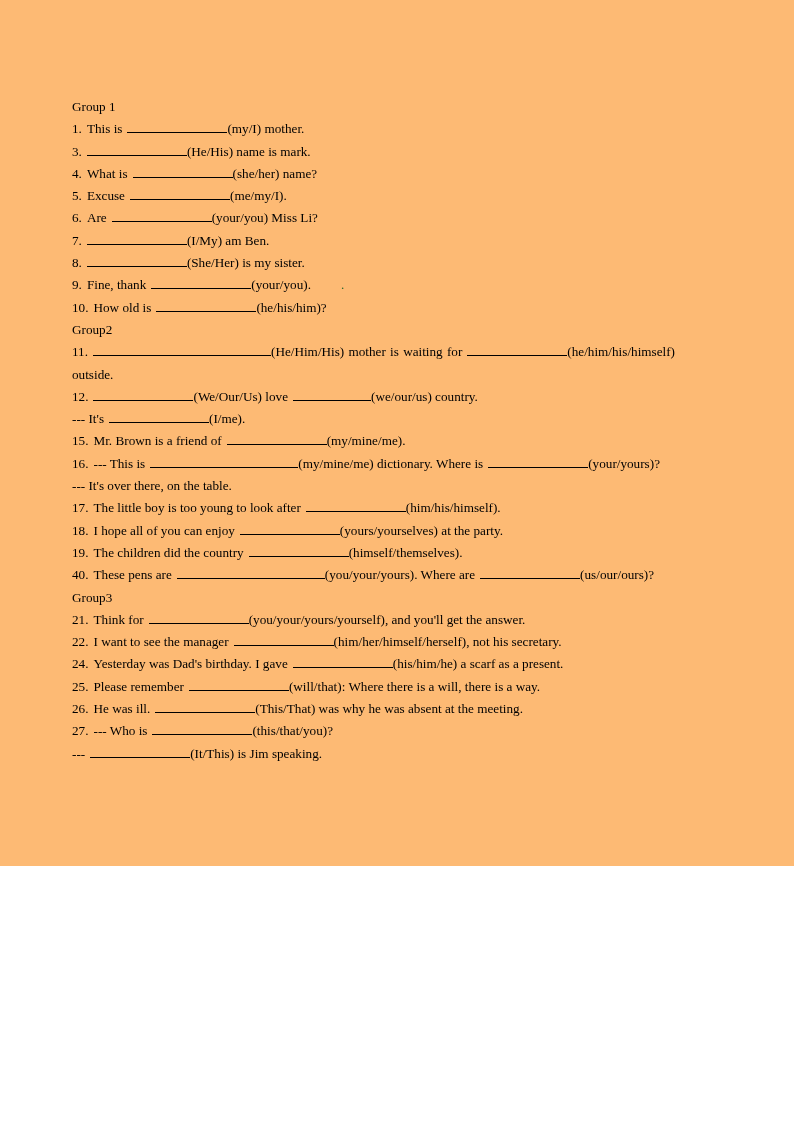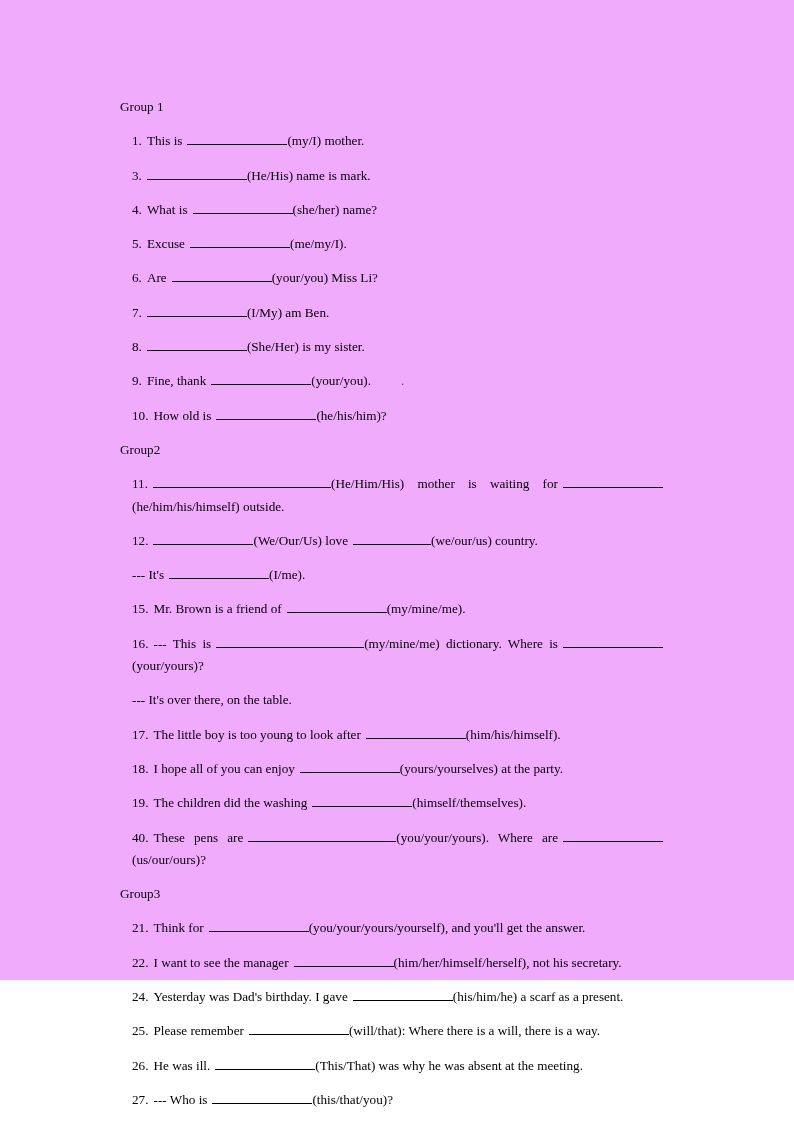--- a/index.html
+++ b/index.html
@@ -10,32 +10,32 @@
   body {
     width: 794px;
     height: 1123px;
     font-family: "Liberation Serif", "DejaVu Serif", serif;
     color: #000000;
     overflow: hidden;
   }
   .page {
     position: relative;
     width: 794px;
-    height: 980px;
-    background: #f0abfc;
+    height: 866px;
+    background: #fdba74;
     box-sizing: border-box;
-    padding: 96px 119px 0 120px;
+    padding: 96px 119px 0 72px;
   }
   .doc-body {
     font-size: 13.2px;
     line-height: 22.3px;
   }
   
   .item {
-    margin: 12px;
+    margin: 0;
     text-align: justify;
     text-justify: inter-word;
     white-space: normal;
   }
   .group-label {
     margin: 0;
     text-align: left;
   }
   
   .blank {
@@ -74,21 +74,21 @@
       <p class="item"><span>10.</span><span class="sp"></span><span>How old is</span><span class="sp"></span><span class="blank b-md"></span><span>(he/his/him)?</span></p>
       <p class="group-label">Group2</p>
       <p class="item"><span>11.</span><span class="sp"></span><span class="blank b-xxl"></span><span>(He/Him/His) mother is waiting for</span><span class="sp"></span><span class="blank b-md"></span><span>(he/him/his/himself) outside.</span></p>
       <p class="item"><span>12.</span><span class="sp"></span><span class="blank b-md"></span><span>(We/Our/Us) love</span><span class="sp"></span><span class="blank b-sm"></span><span>(we/our/us) country.</span></p>
       <p class="item"><span>--- It's</span><span class="sp"></span><span class="blank b-md"></span><span>(I/me).</span></p>
       <p class="item"><span>15.</span><span class="sp"></span><span>Mr. Brown is a friend of</span><span class="sp"></span><span class="blank b-md"></span><span>(my/mine/me).</span></p>
       <p class="item"><span>16.</span><span class="sp"></span><span>--- This is</span><span class="sp"></span><span class="blank b-xl"></span><span>(my/mine/me) dictionary. Where is</span><span class="sp"></span><span class="blank b-md"></span><span>(your/yours)?</span></p>
       <p class="item"><span>--- It's over there, on the table.</span><span class="sp"></span></p>
       <p class="item"><span>17.</span><span class="sp"></span><span>The little boy is too young to look after</span><span class="sp"></span><span class="blank b-md"></span><span>(him/his/himself).</span></p>
       <p class="item"><span>18.</span><span class="sp"></span><span>I hope all of you can enjoy</span><span class="sp"></span><span class="blank b-md"></span><span>(yours/yourselves) at the party.</span></p>
-      <p class="item"><span>19.</span><span class="sp"></span><span>The children did the washing</span><span class="sp"></span><span class="blank b-md"></span><span>(himself/themselves).</span></p>
+      <p class="item"><span>19.</span><span class="sp"></span><span>The children did the country</span><span class="sp"></span><span class="blank b-md"></span><span>(himself/themselves).</span></p>
       <p class="item"><span>40.</span><span class="sp"></span><span>These pens are</span><span class="sp"></span><span class="blank b-xl"></span><span>(you/your/yours). Where are</span><span class="sp"></span><span class="blank b-md"></span><span>(us/our/ours)?</span></p>
       <p class="group-label">Group3</p>
       <p class="item"><span>21.</span><span class="sp"></span><span>Think for</span><span class="sp"></span><span class="blank b-md"></span><span>(you/your/yours/yourself), and you'll get the answer.</span></p>
       <p class="item"><span>22.</span><span class="sp"></span><span>I want to see the manager</span><span class="sp"></span><span class="blank b-md"></span><span>(him/her/himself/herself), not his secretary.</span></p>
       <p class="item"><span>24.</span><span class="sp"></span><span>Yesterday was Dad's birthday. I gave</span><span class="sp"></span><span class="blank b-md"></span><span>(his/him/he) a scarf as a present.</span></p>
       <p class="item"><span>25.</span><span class="sp"></span><span>Please remember</span><span class="sp"></span><span class="blank b-md"></span><span>(will/that): Where there is a will, there is a way.</span></p>
       <p class="item"><span>26.</span><span class="sp"></span><span>He was ill.</span><span class="sp"></span><span class="blank b-md"></span><span>(This/That) was why he was absent at the meeting.</span></p>
       <p class="item"><span>27.</span><span class="sp"></span><span>--- Who is</span><span class="sp"></span><span class="blank b-md"></span><span>(this/that/you)?</span></p>
       <p class="item"><span>---</span><span class="sp"></span><span class="blank b-md"></span><span>(It/This) is Jim speaking.</span></p>
     </div>

